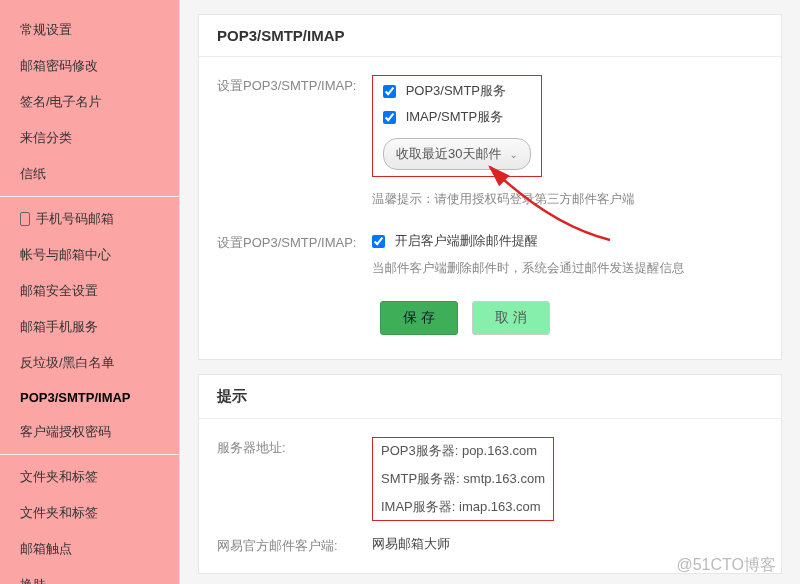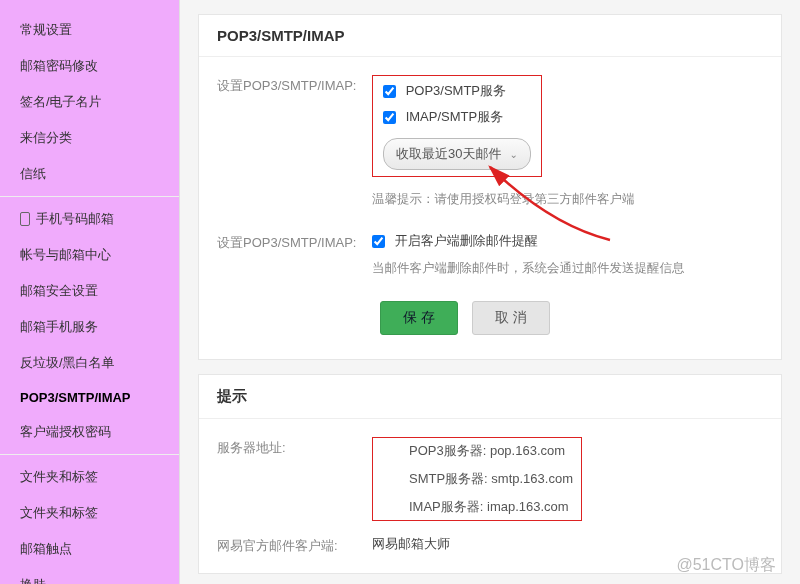--- a/index.html
+++ b/index.html
@@ -9,21 +9,21 @@
       color: #333;
       background: #fff;
       width: 800px;
       height: 584px;
       overflow: hidden;
       position: relative;
     }
     .layout { display: flex; height: 100%; }
     .sidebar {
       width: 180px;
-      background: #f0abfc;
+      background: #fca5a5;
       border-right: 1px solid #e0e0e0;
       padding-top: 8px;
       flex-shrink: 0;
     }
     .sidebar-group { border-bottom: 1px solid #eee; padding: 4px 0; }
     .sidebar-item {
       padding: 9px 20px;
       color: #333;
       cursor: pointer;
       font-size: 13px;
@@ -93,22 +93,22 @@
     .redbox { border: 1px solid #d22; padding: 6px 10px; display: inline-block; }
     .redbox-tight { border: 1px solid #d22; padding: 4px 8px; display: inline-block; }
     .btn-row { display: flex; gap: 14px; margin-left: 163px; margin-bottom: 6px; }
     .btn {
       padding: 7px 22px;
       border-radius: 3px;
       font-size: 14px;
       cursor: pointer;
     }
     .btn-save { background: #3fae58; color: #0f172a; border: 1px solid #379a4d; }
-    .btn-cancel { background: #e5e5e5; color: #555; border: 1px solid #ccc; }
-    .server-line { margin-bottom: 10px; color: #555; margin-left: 28px; }
+    .btn-cancel { background: #86efac; color: #555; border: 1px solid #ccc; }
+    .server-line { margin-bottom: 10px; color: #555; }
     .arrow-svg { position: absolute; left: 460px; top: 155px; pointer-events: none; }
     .watermark {
       position: absolute;
       right: 24px;
       bottom: 8px;
       color: #bbb;
       font-size: 16px;
     }
   </style>
 </head>

